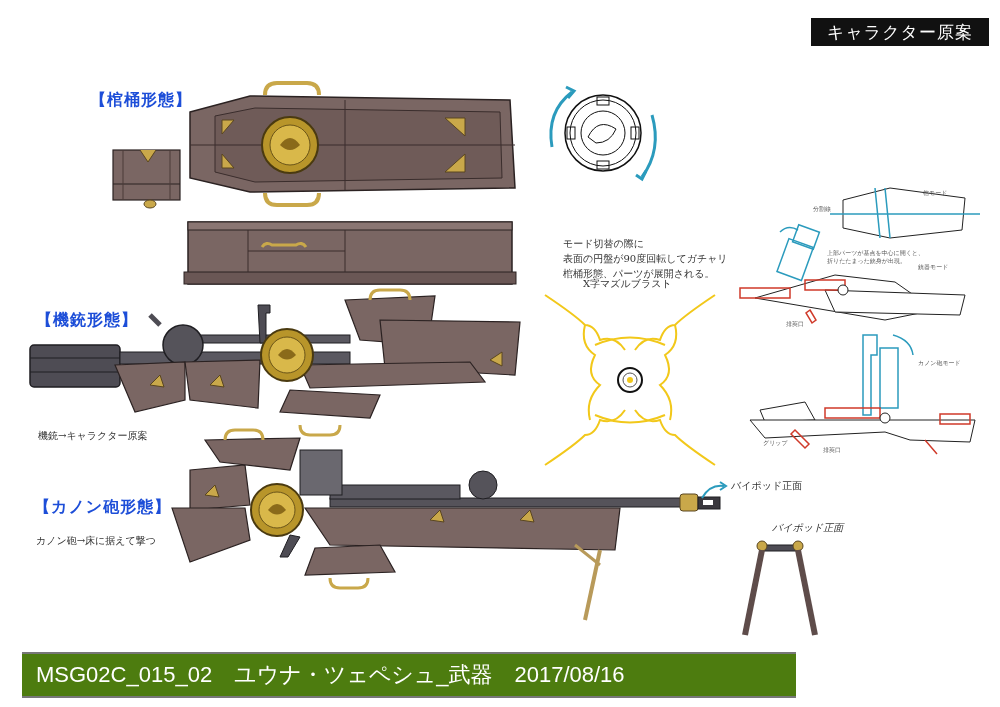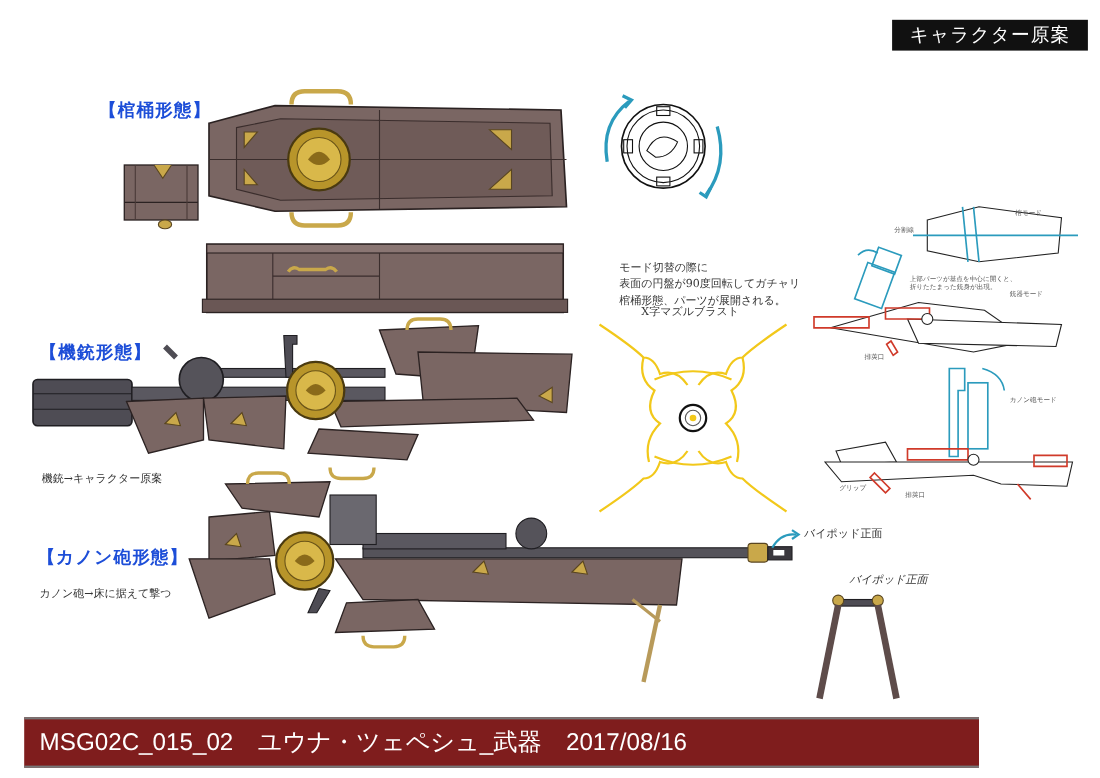--- a/index.html
+++ b/index.html
@@ -2,21 +2,21 @@
 <html><head>
 <meta charset="utf-8">
 <style>
   html,body{margin:0;padding:0;background:#fff;}
   body{width:1000px;height:707px;position:relative;overflow:hidden;font-family:"DejaVu Sans","Liberation Sans",sans-serif;color:#222;}
   .abs{position:absolute;}
   .tag{left:811px;top:18px;width:178px;height:28px;background:#111;color:#fff;font-size:17px;line-height:28px;text-align:center;letter-spacing:1px;}
   .section-title{font-size:16px;font-weight:bold;color:#1d4ed8;letter-spacing:1px;}
   .note{font-family:"DejaVu Serif","Liberation Serif",serif;font-size:10px;color:#333;line-height:15px;white-space:nowrap;}
   .small{font-family:"DejaVu Serif","Liberation Serif",serif;font-size:6px;color:#555;white-space:nowrap;}
-  .footer{left:22px;top:652px;width:868px;height:42px;background:#7f1d1d;border-top:2px solid #777;border-bottom:2px solid #777;}
+  .footer{left:22px;top:652px;width:774px;height:42px;background:#4d7c0f;border-top:2px solid #777;border-bottom:2px solid #777;}
   .footer-text{left:14px;top:6px;font-family:"Liberation Sans","DejaVu Sans",sans-serif;font-size:22px;color:#fff;line-height:30px;white-space:pre;}
   svg{position:absolute;overflow:visible;}
 </style>
 </head>
 <body>
 
 <div class="abs tag">キャラクター原案</div>
 
 <div class="abs section-title" style="left:90px;top:90px;">【棺桶形態】</div>
 <div class="abs section-title" style="left:36px;top:310px;font-family:Liberation Serif, serif;">【機銃形態】</div>

